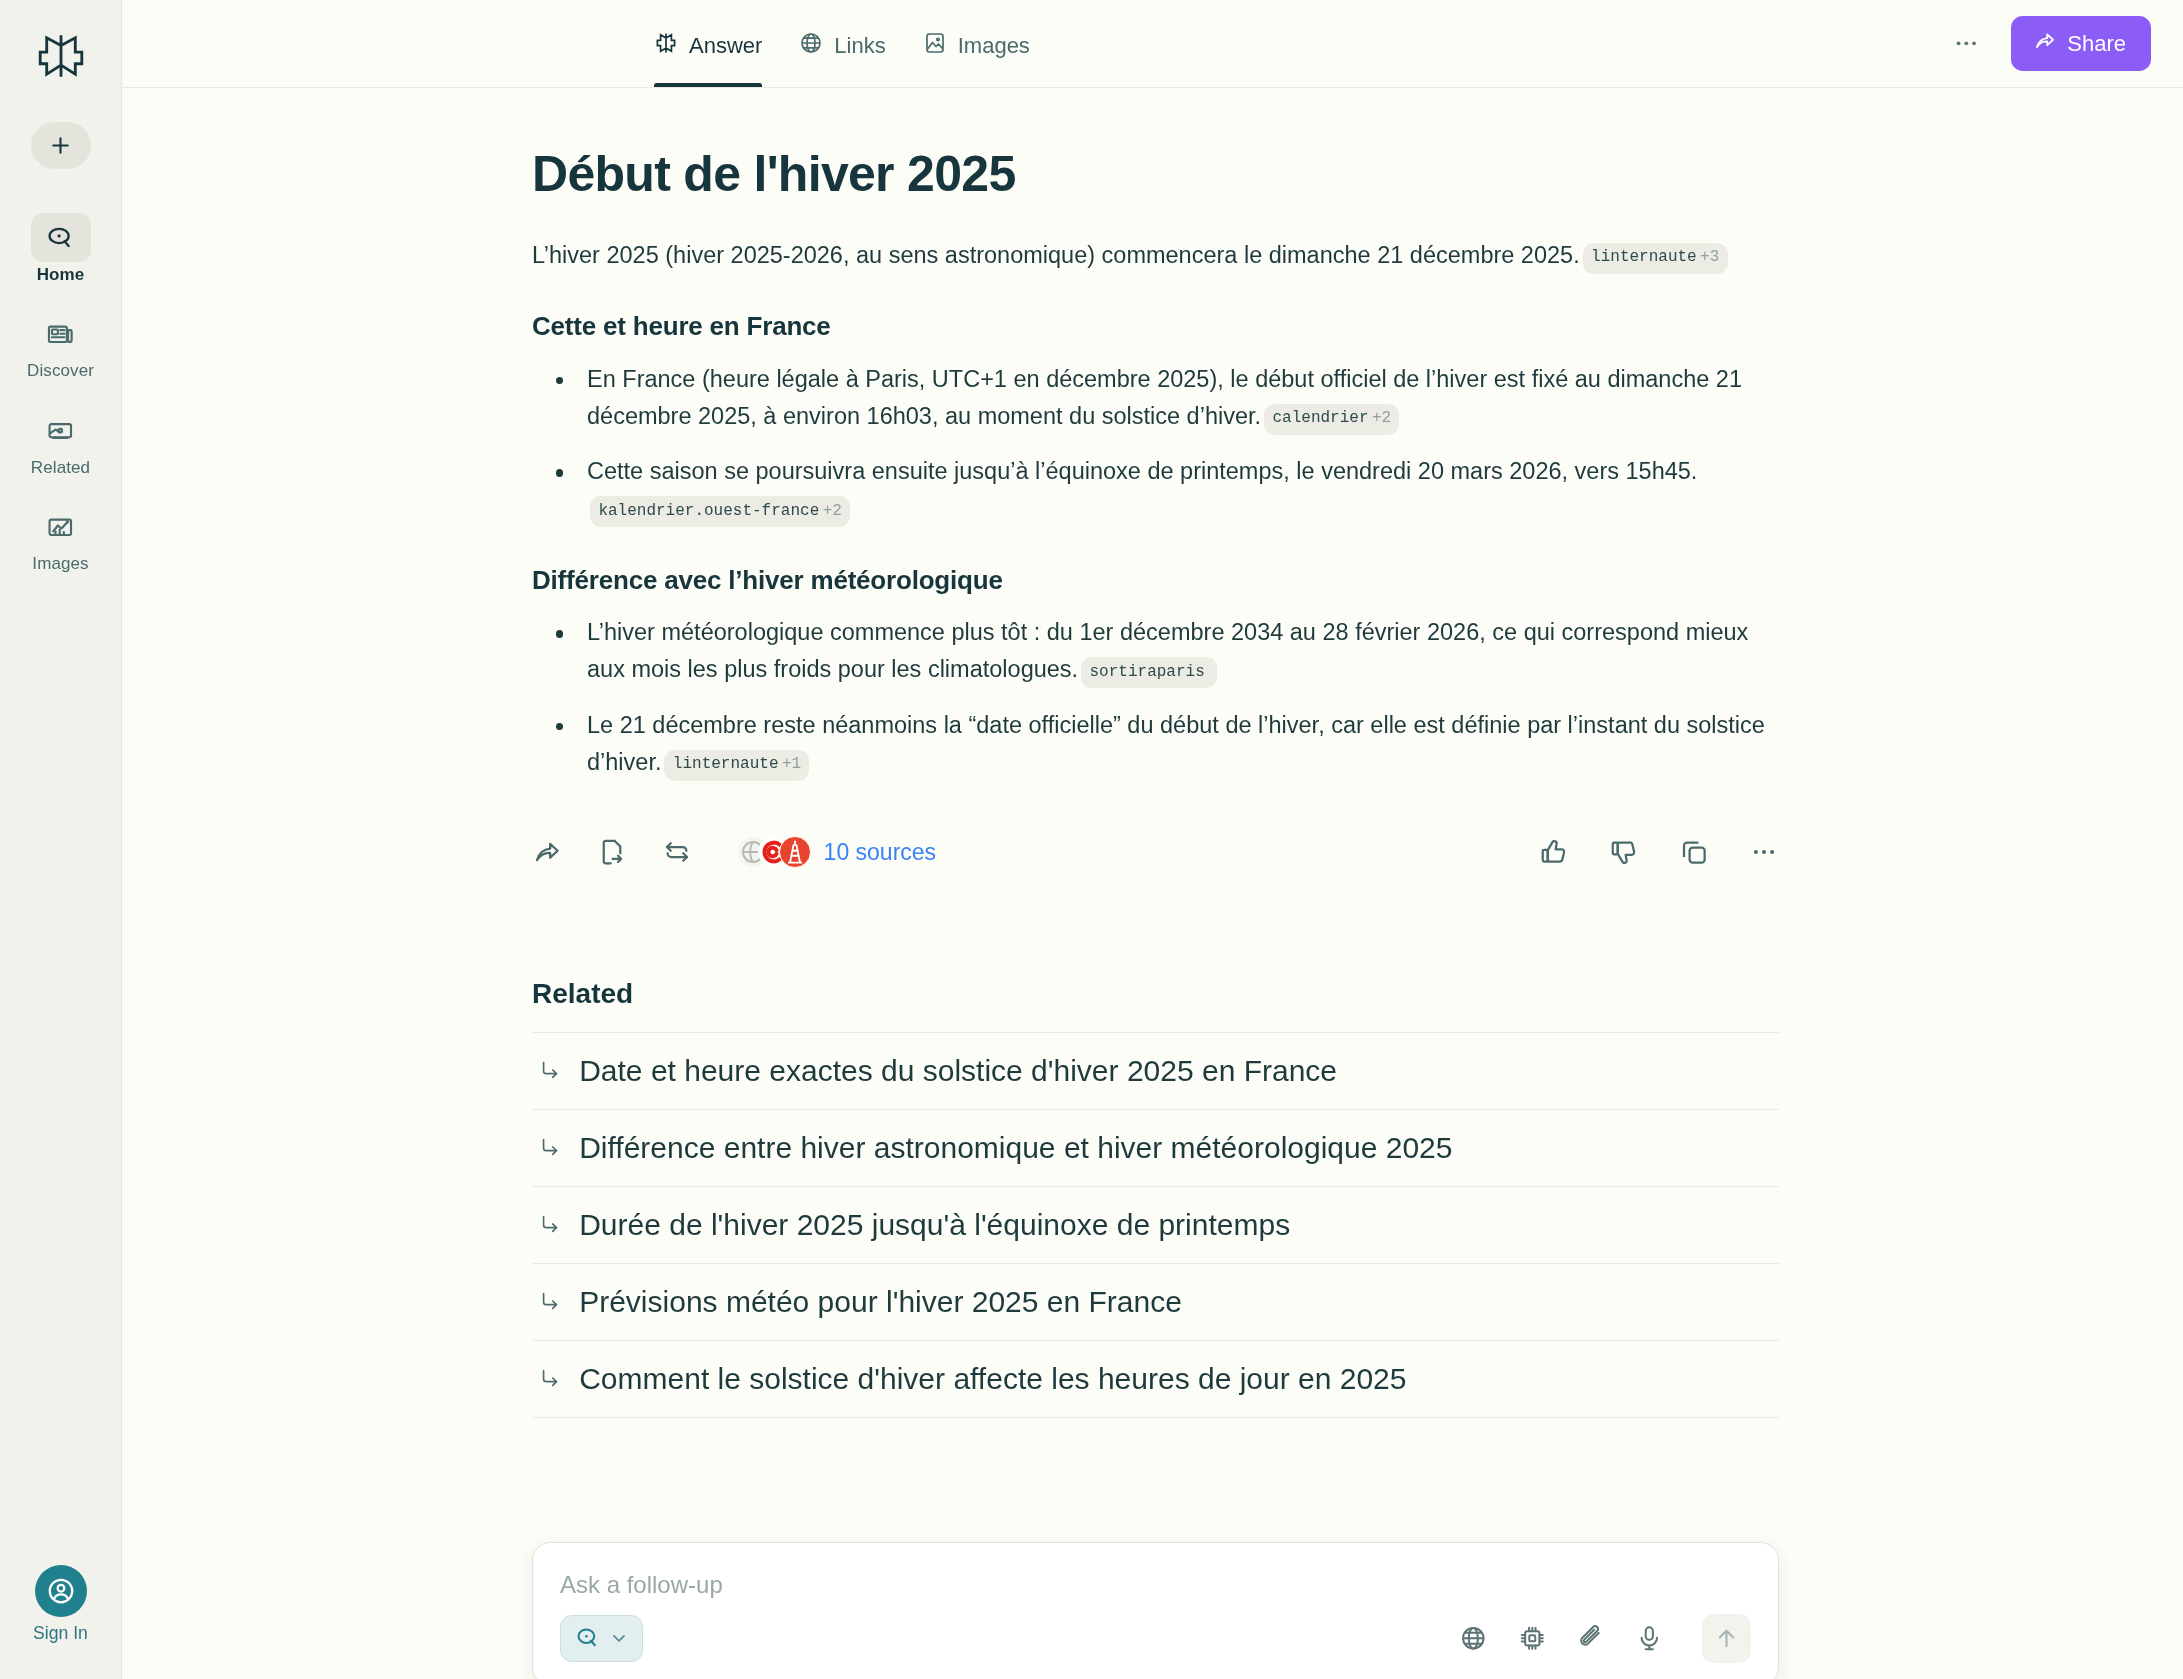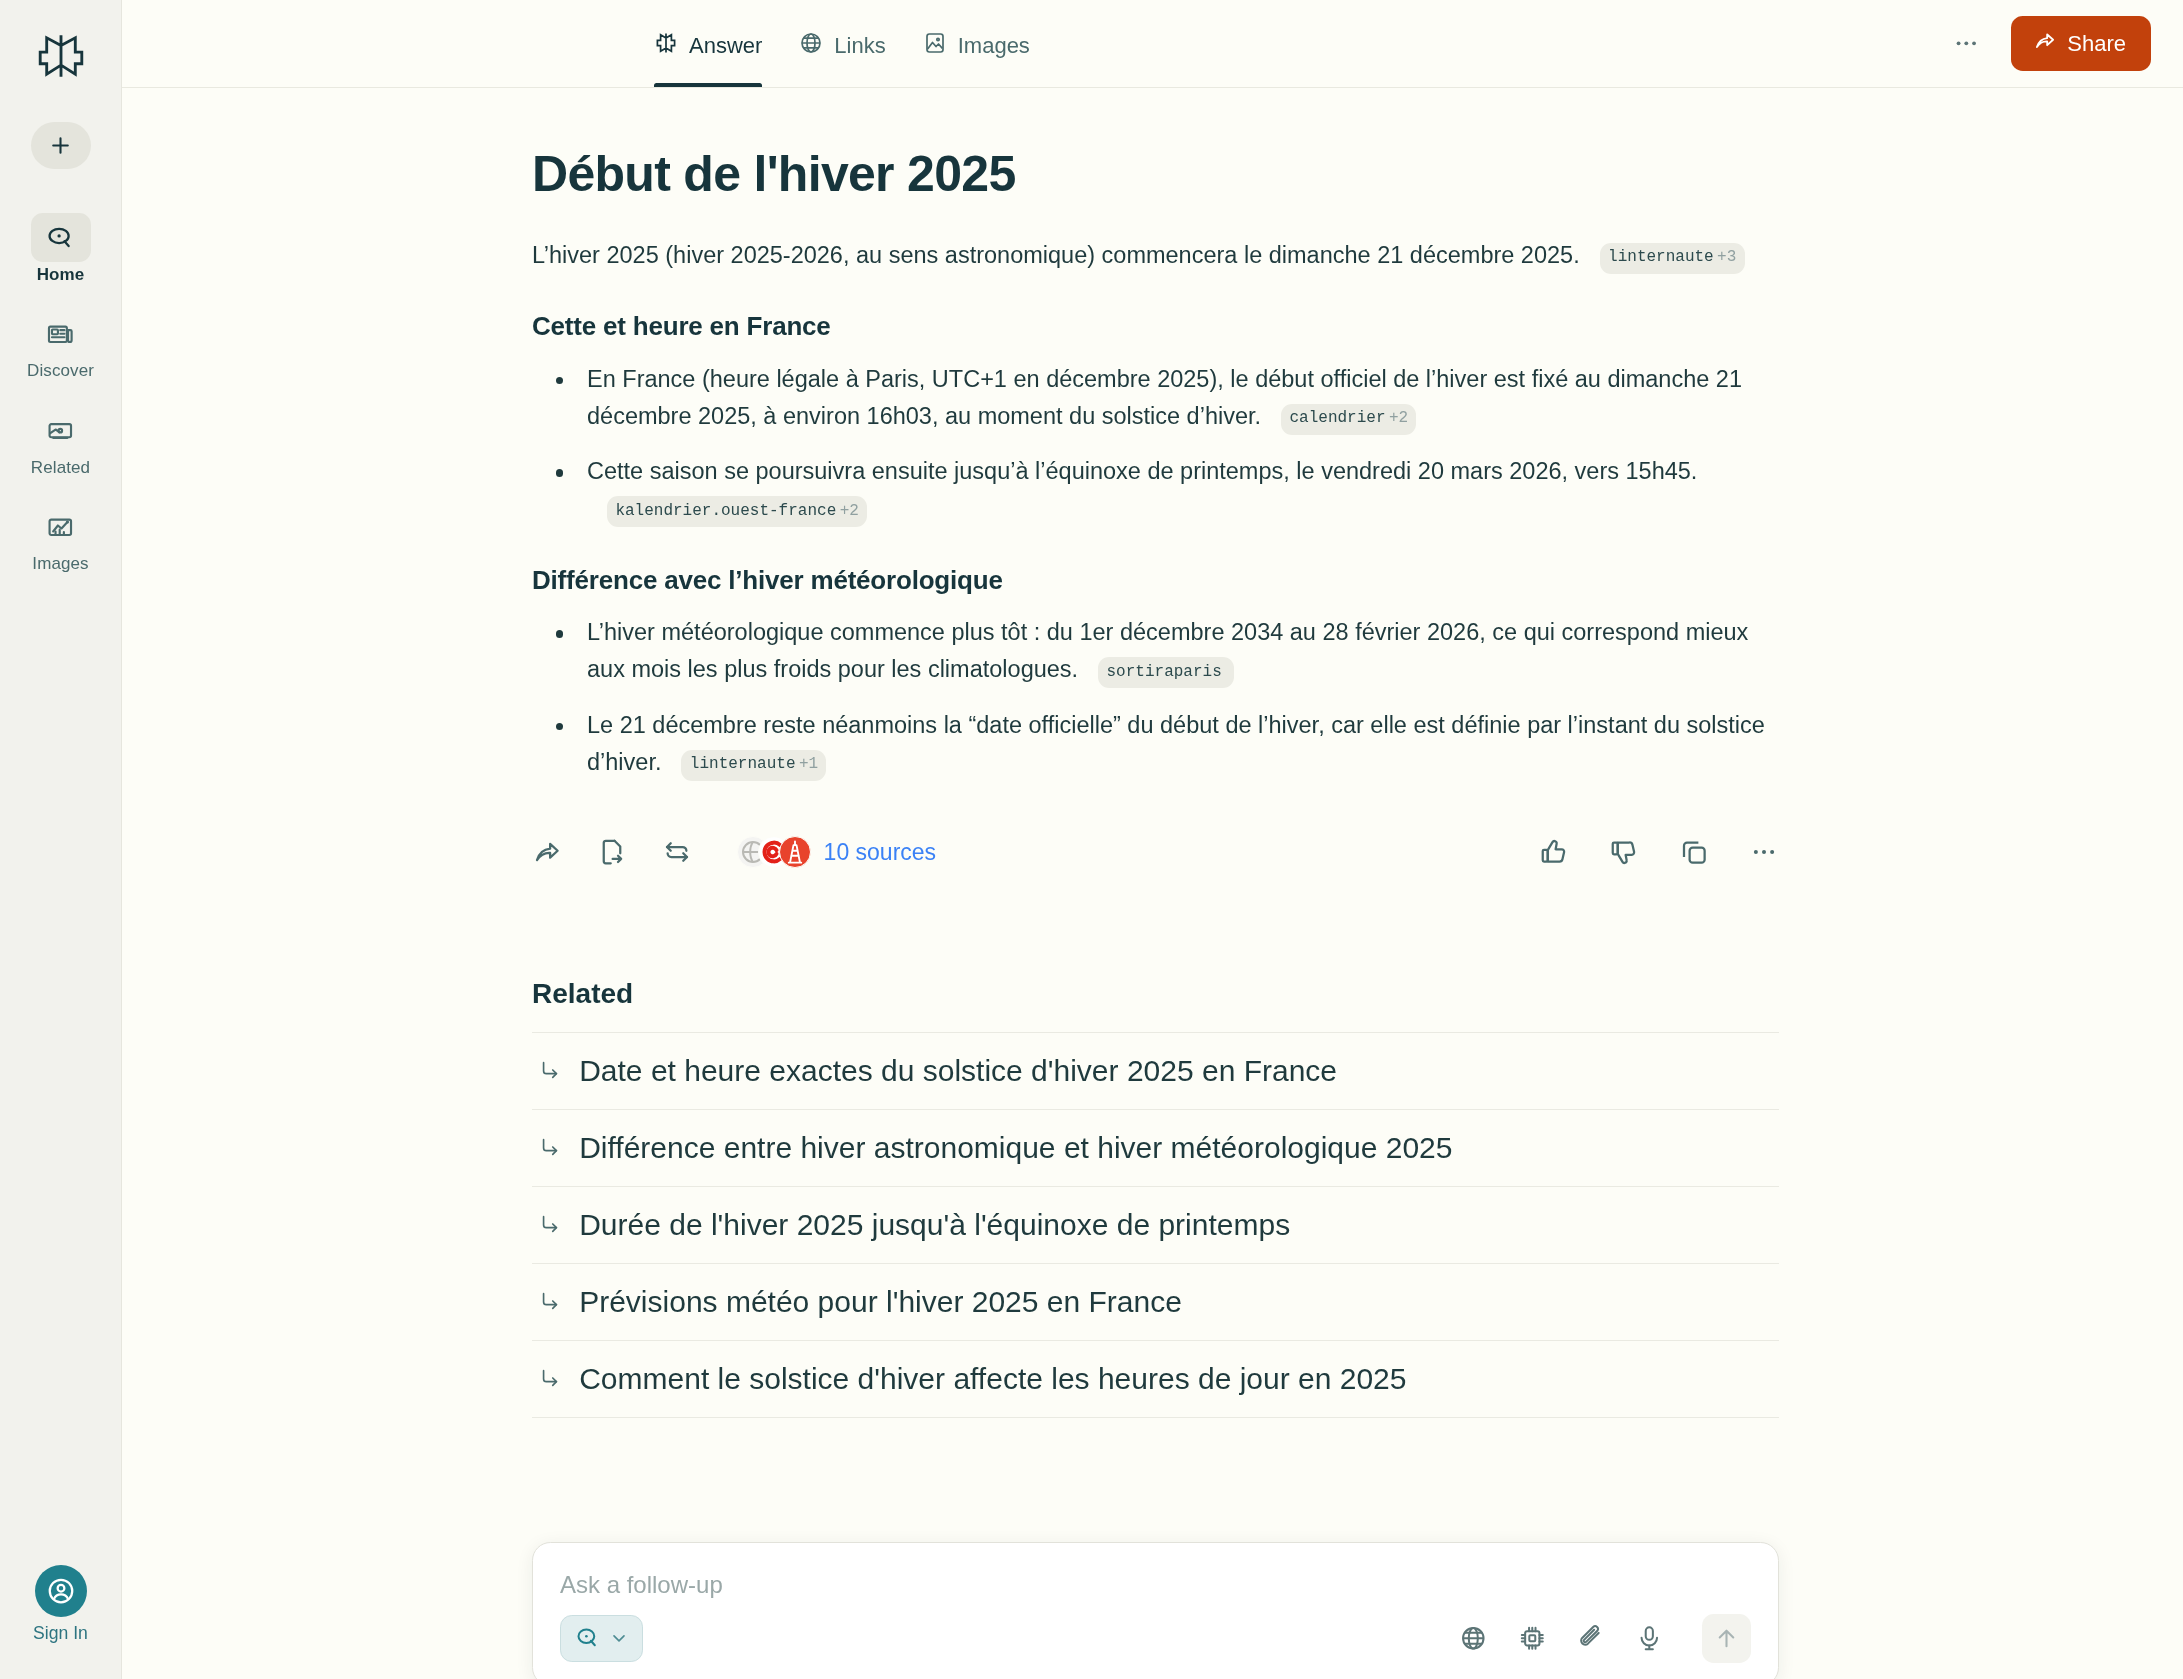--- a/index.html
+++ b/index.html
@@ -169,21 +169,21 @@
     display: flex; align-items: center; justify-content: center;
     cursor: pointer; border-radius: 8.4px;
     color: #5C7476;
   }
   .dots-btn svg { width: 28.6px; height: 28.6px; }
 
   .share-btn {
     display: flex;
     align-items: center;
     gap: 11px;
-    background: #c2410c;
+    background: #8b5cf6;
     color: #FFFFFF;
     border: none;
     border-radius: 11.8px;
     padding: 12.6px 25px 12.6px 22px;
     font-size: 22px;
     font-family: inherit;
     cursor: pointer;
   }
   .share-btn svg { width: 23.5px; height: 23.5px; }
 
@@ -243,21 +243,21 @@
 
   .cite {
     display: inline-block;
     background: #ECECE4;
     border-radius: 11px;
     padding: 2.5px 8.4px 3.4px 8.4px;
     font-family: "Liberation Mono", monospace;
     font-size: 16px;
     color: #2C4A4D;
     vertical-align: 1.7px;
-    margin-left: 20px;
+    margin-left: 3px;
     cursor: pointer;
     white-space: nowrap;
     text-align: center;
   }
   .cite .more { color: #90A0A0; margin-left: 3.4px; }
 
   
   .actionbar {
     display: flex;
     align-items: center;

